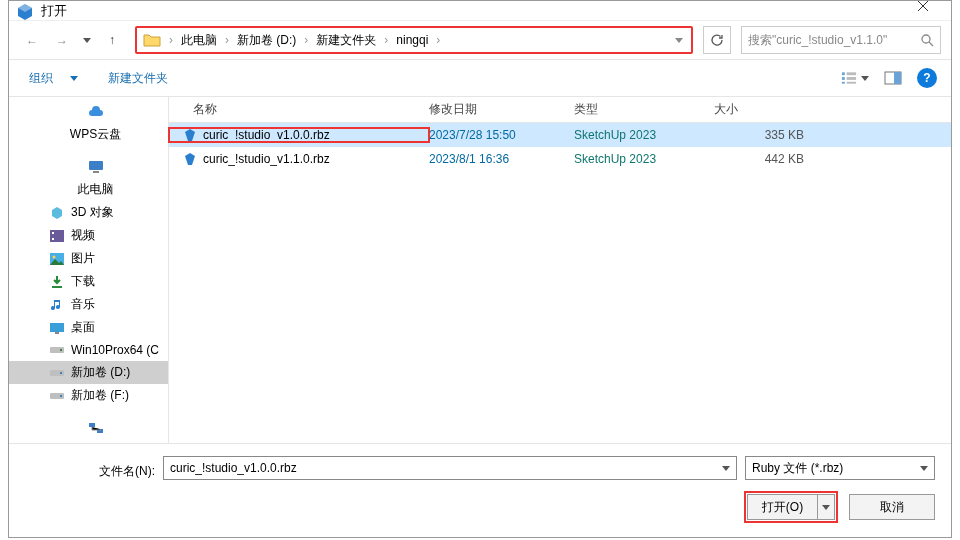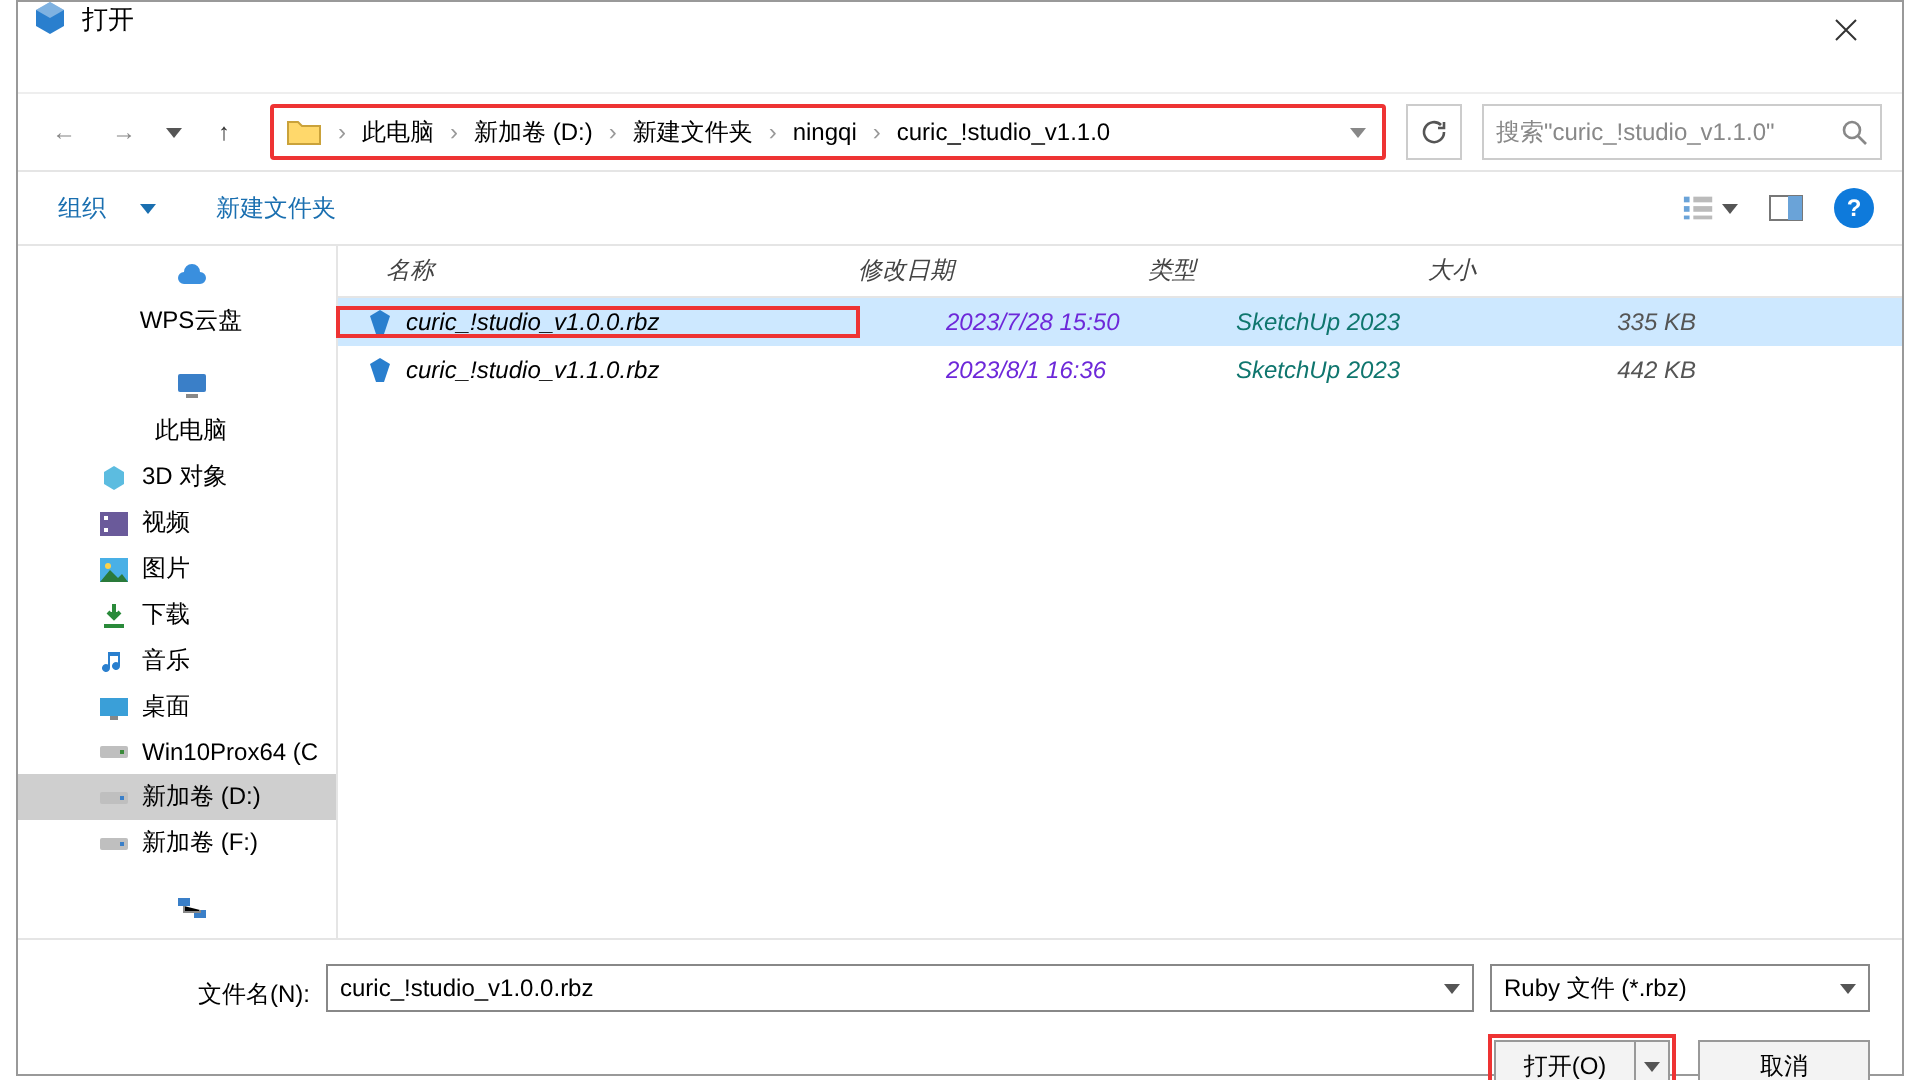--- a/index.html
+++ b/index.html
@@ -1,19 +1,19 @@
 <!DOCTYPE html>
 <html><head>
 <meta charset="utf-8">
 <style>
 * { box-sizing: border-box; margin: 0; padding: 0; font-family: "Microsoft YaHei", "Segoe UI", sans-serif; font-size: 12px; }
 body { background: #fff; width: 960px; height: 540px; position: relative; overflow: hidden; }
 .dialog { position: absolute; left: 8px; top: 0; width: 944px; height: 538px; border: 1px solid #999; background: #fff; }
 
-.titlebar { height: 46px; display: flex; align-items: flex-start; padding: 0 8px; border-bottom: 1px solid #eee; }
+.titlebar { height: 20px; display: flex; align-items: flex-end; padding: 0 8px; border-bottom: 1px solid #eee; }
 .titlebar .app-icon { width: 16px; height: 16px; margin-right: 8px; }
 .titlebar .title { flex: 1; font-size: 13px; }
 .titlebar .close { width: 40px; height: 28px; display: flex; align-items: center; justify-content: center; color: #555; }
 
 .navbar { height: 38px; display: flex; align-items: center; padding: 0 10px; gap: 4px; }
 .nav-btn { width: 26px; height: 26px; display: flex; align-items: center; justify-content: center; color: #888; }
 .nav-btn.enabled { color: #333; }
 .addr-wrapper { flex: 1; height: 28px; border: 2px solid #e33; border-radius: 2px; display: flex; align-items: center; margin: 0 6px; }
 .addr-folder-icon { width: 22px; height: 22px; margin: 0 4px; display: flex; align-items: center; justify-content: center; }
 .breadcrumb { display: flex; align-items: center; height: 100%; overflow: hidden; }
@@ -32,34 +32,34 @@
 .help-btn { width: 20px; height: 20px; border-radius: 50%; background: #0e7adb; color: #fff; display: flex; align-items: center; justify-content: center; font-weight: bold; }
 
 .body { display: flex; height: 346px; }
 .sidebar { width: 160px; border-right: 1px solid #e5e5e5; overflow: hidden; padding-top: 4px; }
 .side-item { display: flex; align-items: center; padding: 3px 6px 3px 24px; gap: 6px; white-space: nowrap; }
 .side-item.l1 { padding-left: 20px; flex-direction: column; }
 .side-item.l2 { padding-left: 40px; }
 .side-item.selected { background: #cfcfcf; }
 .side-item .si-icon { width: 16px; height: 16px; display: flex; align-items: center; justify-content: center; flex-shrink: 0; }
 
-.filepane { flex: 1; display: flex; flex-direction: column; font-style: italic; }
+.filepane { flex: 1; display: flex; flex-direction: column; }
 .columns { display: flex; height: 26px; align-items: center; border-bottom: 1px solid #e5e5e5; color: #444; }
 .col-name { width: 260px; padding-left: 24px; }
 .col-date { width: 145px; }
 .col-type { width: 140px; }
 .col-size { width: 110px; padding-right: 20px; }
 .rows { flex: 1; }
 .row { display: flex; height: 24px; align-items: center; }
 .row.selected { background: #cde8ff; }
 .row.selected .rname-wrap { outline: 2px solid #e33; outline-offset: -1px; }
 .rname-wrap { display: flex; align-items: center; gap: 6px; width: 260px; padding-left: 14px; }
 .file-icon { width: 14px; height: 14px; color: #2a7fce; }
 .rname { white-space: nowrap; }
-.rdate { width: 145px; color: #6d28d9; margin-left: 44px; }
+.rdate { width: 145px; color: #0369a1; }
 .rtype { width: 140px; color: #0f766e; }
 .rsize { width: 110px; text-align: right; padding-right: 20px; color: #555; }
 
 .footer { border-top: 1px solid #e5e5e5; padding: 12px 16px 10px 16px; }
 .fn-row { display: flex; align-items: flex-end; gap: 8px; margin-bottom: 14px; }
 .fn-label { width: 60px; text-align: right; margin-left: 70px; }
 .fn-input { flex: 1; height: 24px; border: 1px solid #888; padding: 0 6px; display: flex; align-items: center; justify-content: space-between; }
 .ft-select { width: 190px; height: 24px; border: 1px solid #888; padding: 0 6px; display: flex; align-items: center; justify-content: space-between; }
 .btn-row { display: flex; justify-content: flex-end; gap: 14px; }
 .btn { width: 86px; height: 26px; border: 1px solid #999; background: #f3f3f3; display: flex; align-items: center; justify-content: center; }
@@ -111,21 +111,20 @@
       <span class="crumb-sep">›</span>
       <div class="breadcrumb">
         <span class="crumb">此电脑</span>
           <span class="crumb-sep">›</span>
         <span class="crumb">新加卷 (D:)</span>
           <span class="crumb-sep">›</span>
         <span class="crumb">新建文件夹</span>
           <span class="crumb-sep">›</span>
         <span class="crumb">ningqi</span>
           <span class="crumb-sep">›</span>
-        <span class="crumb">curic_!studio_v1.1.0</span>
       </div>
       <span style="flex:1"></span>
       <span class="addr-dd">
           <span class="caret-down" style="border-top-color:#888"></span>
         </span>
     </div>
 
     <div class="refresh-btn">
       <svg width="14" height="14" viewBox="0 0 14 14">
           <path fill="none" stroke="#555" stroke-width="1.3" d="M12 7a5 5 0 1 1-1.5-3.5M12 2v3h-3"></path>

